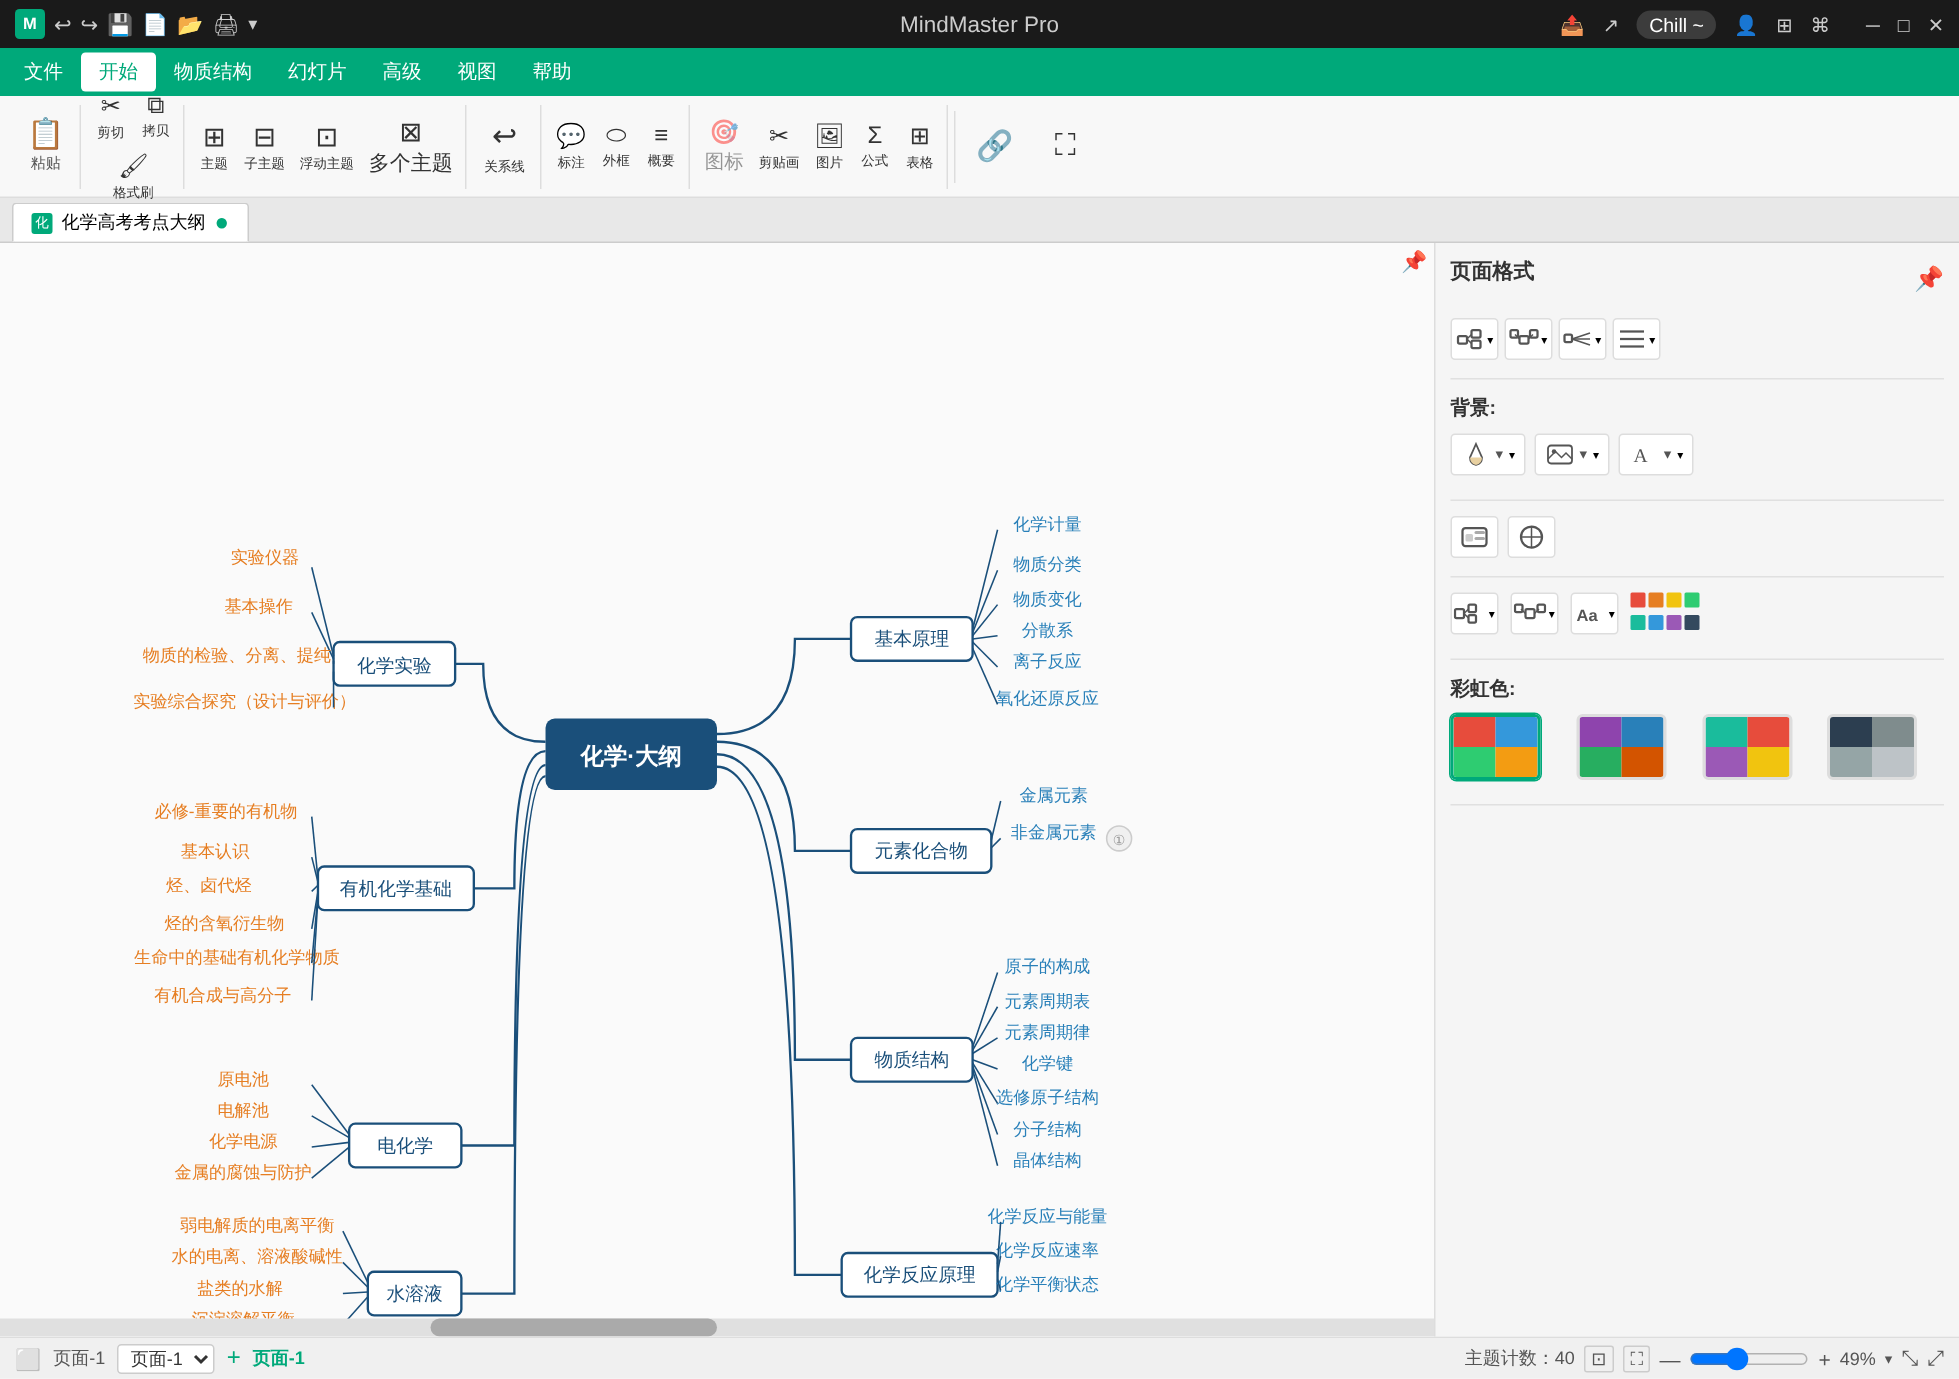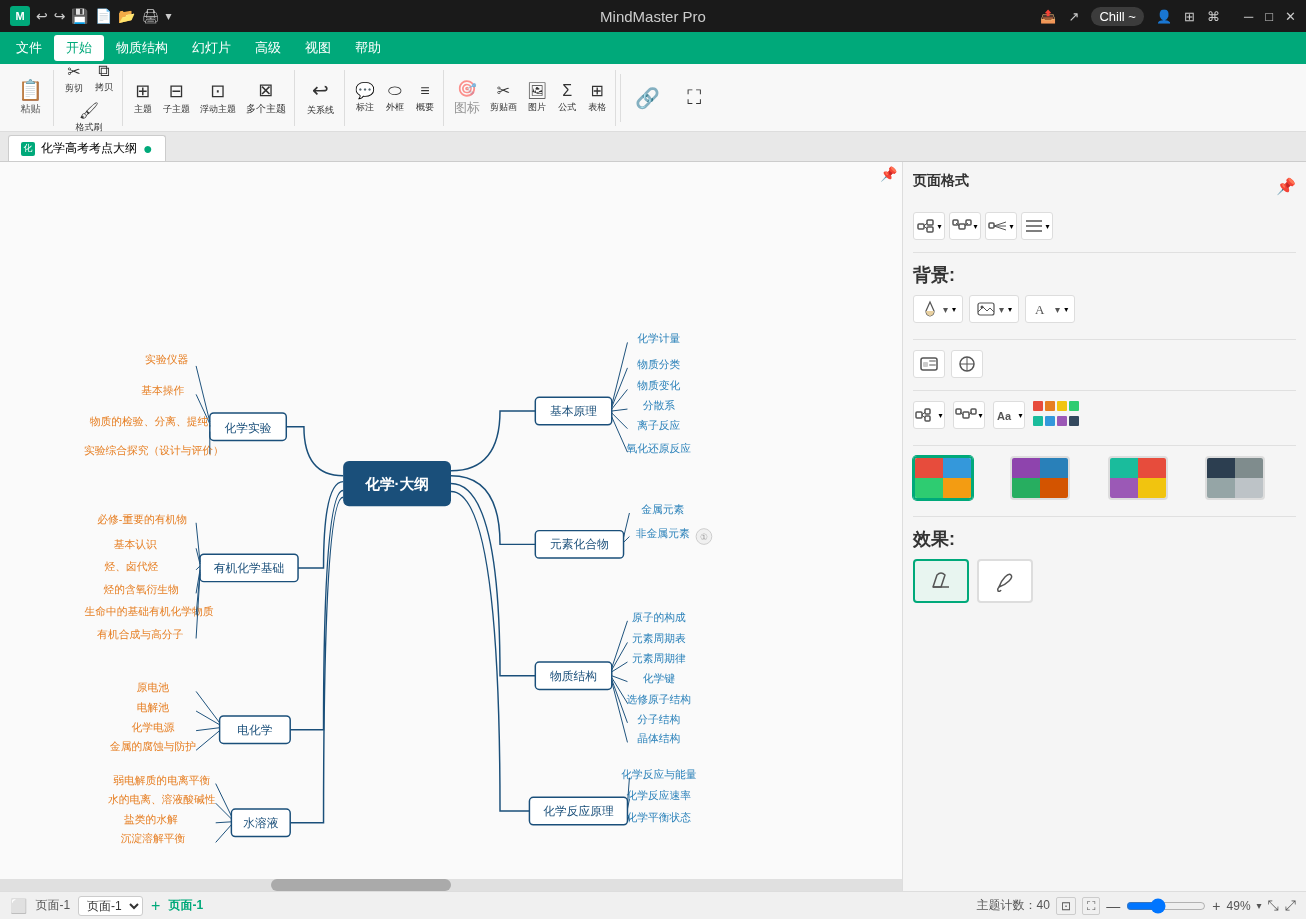--- a/index.html
+++ b/index.html
@@ -124,34 +124,34 @@
     
     .canvas-area {
       flex: 1;
       background: #fafafa;
       position: relative;
       overflow: hidden;
     }
 
     
     .right-panel {
-      width: 404px;
+      width: 350px;
       background: #f5f5f5;
       border-left: 1px solid #ddd;
       overflow-y: auto;
       padding: 10px;
     }
     .panel-title {
       font-size: 14px;
       font-weight: bold;
       margin-bottom: 10px;
       color: #333;
     }
     .panel-section { margin-bottom: 16px; }
-    .panel-section-title { font-size: 18px; color: #333; margin-bottom: 8px; font-weight: bold; }
+    .panel-section-title { font-size: 13px; color: #333; margin-bottom: 8px; font-weight: bold; }
     .panel-row { display: flex; align-items: center; gap: 6px; margin-bottom: 6px; }
 
     .rainbow-grid {
       display: grid;
       grid-template-columns: repeat(4, 1fr);
       gap: 6px;
     }
     .rainbow-item {
       width: 60px;
       height: 44px;
@@ -341,21 +341,21 @@
       <div class="tb-btn-sm">
         <span style="font-size:18px">⊟</span>
         <span style="font-size:9px">子主题</span>
       </div>
       <div class="tb-btn-sm">
         <span style="font-size:18px">⊡</span>
         <span style="font-size:9px">浮动主题</span>
       </div>
       <div class="tb-btn-sm">
         <span style="font-size:18px">⊠</span>
-        <span style="font-size:10px">多个主题</span>
+        <span style="font-size:14px">多个主题</span>
       </div>
     </div>
   </div>
 
   <div class="toolbar-group">
     <div class="tb-btn">
       <span style="font-size:20px">↩</span>
       <span style="font-size:9px">关系线</span>
     </div>
   </div>
@@ -697,20 +697,21 @@
           <div style="width:10px;height:10px;background:#3498db;border-radius:1px;"></div>
           <div style="width:10px;height:10px;background:#9b59b6;border-radius:1px;"></div>
           <div style="width:10px;height:10px;background:#34495e;border-radius:1px;"></div>
         </div>
       </div>
     </div>
 
     <div class="panel-section-divider"></div>
 
     <div class="panel-section">
+      <div class="panel-section-title">彩虹色:</div>
       <div class="rainbow-grid">
 
         <div class="rainbow-item selected">
           <div style="background:#e74c3c;"></div>
           <div style="background:#3498db;"></div>
           <div style="background:#2ecc71;"></div>
           <div style="background:#f39c12;"></div>
         </div>
 
         <div class="rainbow-item">
@@ -731,37 +732,20 @@
           <div style="background:#2c3e50;"></div>
           <div style="background:#7f8c8d;"></div>
           <div style="background:#95a5a6;"></div>
           <div style="background:#bdc3c7;"></div>
         </div>
       </div>
     </div>
 
     <div class="panel-section-divider"></div>
 
-    <div class="panel-section">
-      <div class="panel-section-title">效果:</div>
-      <div class="effect-row">
-        <div class="effect-item" style="border-color:#00a97a;background:#e8f5f0;">
-          <svg width="28" height="28" viewBox="0 0 28 28">
-            <path d="M6 20 L10 8 Q14 4 18 8 L14 20 Z" fill="none" stroke="#555" stroke-width="1.5" stroke-linejoin="round"></path>
-            <line x1="6" y1="20" x2="22" y2="20" stroke="#555" stroke-width="1.5"></line>
-          </svg>
-        </div>
-        <div class="effect-item">
-          <svg width="28" height="28" viewBox="0 0 28 28">
-            <path d="M8 20 Q10 14 14 10 Q18 6 20 8 Q22 10 18 14 Q14 18 8 20Z" fill="none" stroke="#555" stroke-width="1.5"></path>
-            <path d="M8 20 Q6 22 7 24 Q9 25 10 23" fill="none" stroke="#555" stroke-width="1.5"></path>
-          </svg>
-        </div>
-      </div>
-    </div>
   </div>
 </div>
 
 <div class="status-bar">
   <div class="status-left">
     <span style="cursor:pointer;font-size:14px;">⬜</span>
     <span>页面-1</span>
     <select class="page-selector">
       <option>页面-1</option>
     </select>

